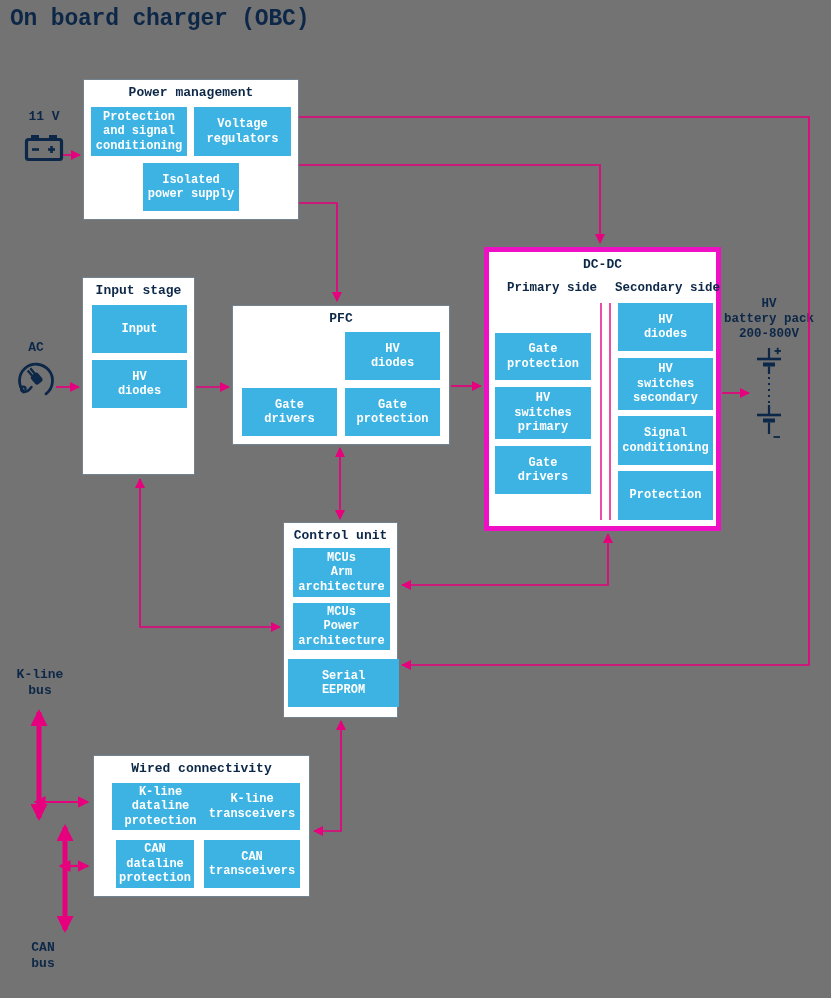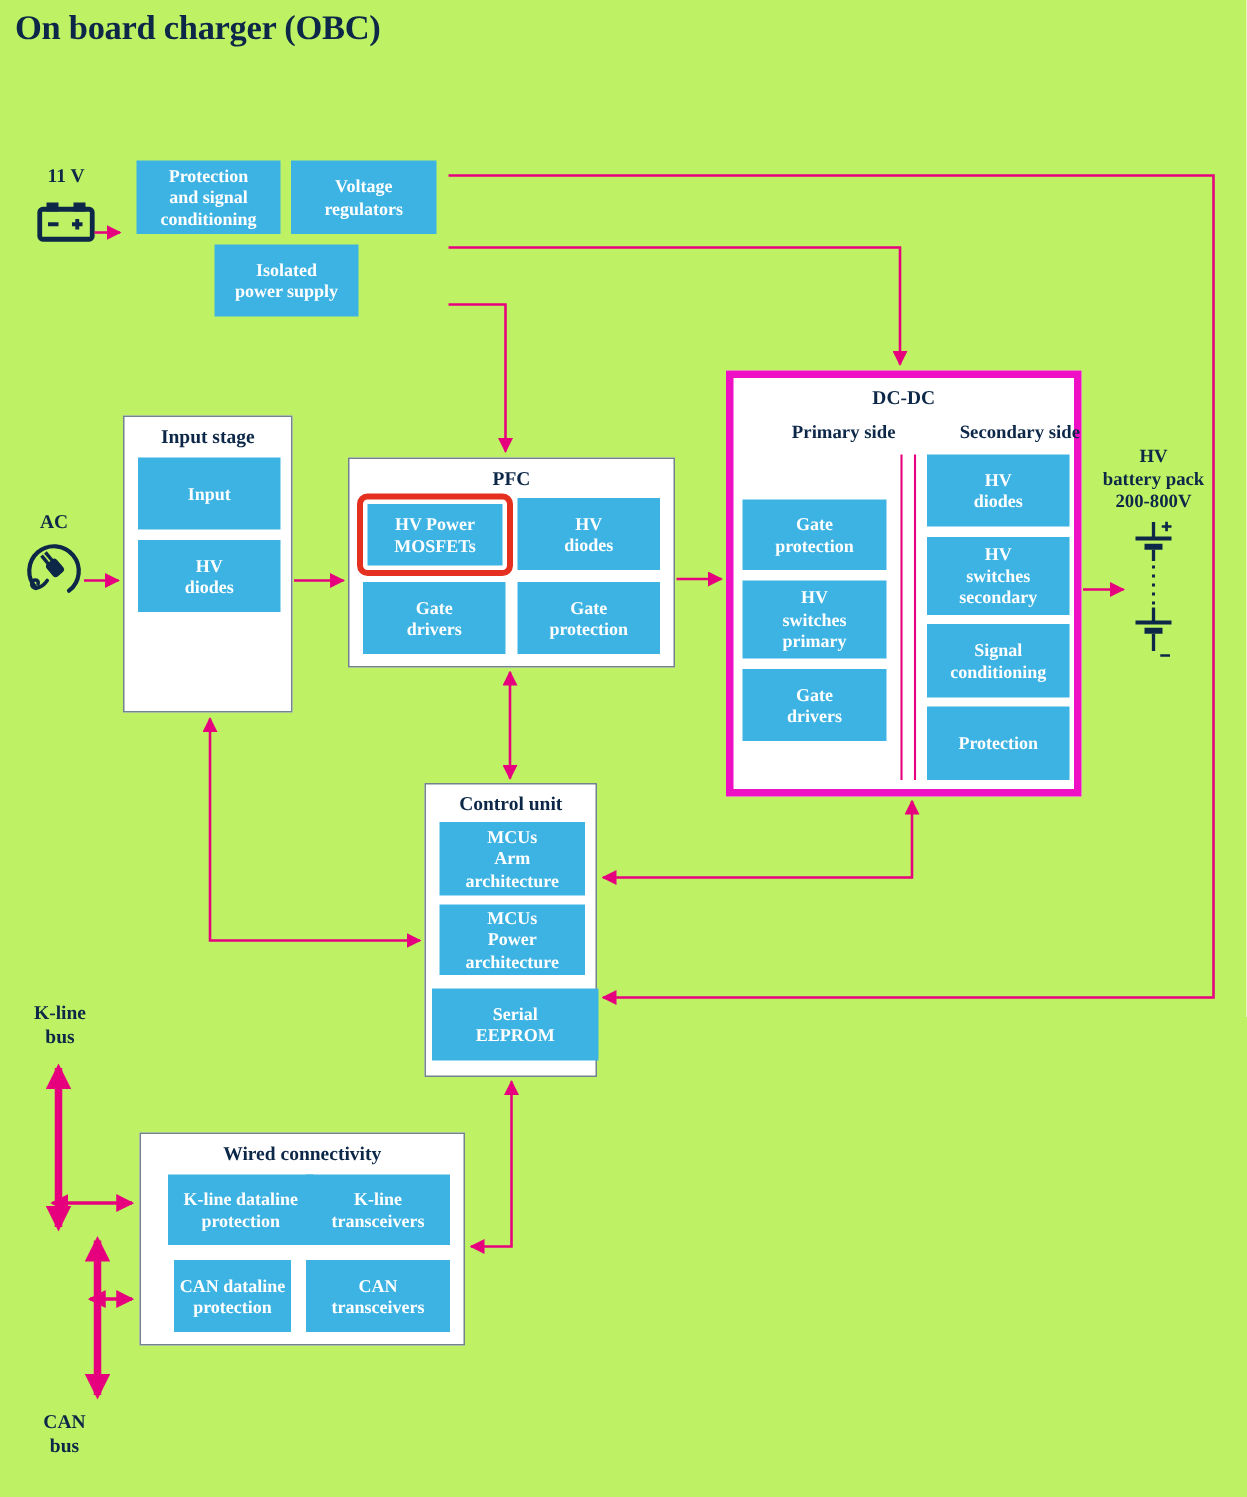--- a/index.html
+++ b/index.html
@@ -1,17 +1,17 @@
 <!DOCTYPE html>
 <html><head>
 <meta charset="utf-8">
 <style>
   html,body{margin:0;padding:0;background:#fff;}
-  .canvas{position:relative;width:831px;height:998px;background:#bef264;
-          font-family:Liberation Serif, serif;overflow:hidden;}
+  .canvas{position:relative;width:831px;height:998px;background:#737373;
+          font-family:Liberation Mono, monospace;overflow:hidden;}
   .page-title{position:absolute;left:10px;top:6px;font-size:23px;font-weight:bold;
           color:#0c2747;letter-spacing:-0.2px;}
   .group{position:absolute;background:#fff;border:1.5px solid #73828f;box-sizing:border-box;}
   .group-title{position:absolute;left:0;right:0;top:5px;text-align:center;font-weight:bold;
           font-size:13px;color:#0c2747;}
   .dcdc{border:5px solid #ef0fc5;}
   .chip{position:absolute;background:#3db3e3;color:#ffffff;font-weight:bold;font-size:12px;
           line-height:1.2;display:flex;align-items:center;justify-content:center;
           text-align:center;white-space:pre-line;box-sizing:border-box;}
   .highlight-red{position:absolute;border:4px solid #e5301f;border-radius:7px;
@@ -24,41 +24,40 @@
   .icon{position:absolute;}
   .arrows{position:absolute;left:0;top:0;pointer-events:none;}
 </style>
 </head>
 <body>
 
 <div class="canvas">
 
   <div class="page-title">On board charger (OBC)</div>
 
+  <div class="group" style="left:83px;top:79px;width:216px;height:141px;">
+    <div class="group-title">Power management</div>
+  </div>
   <div class="chip" style="left:91px;top:107px;width:96px;height:49px;">Protection
 and signal
 conditioning</div>
   <div class="chip" style="left:143px;top:163px;width:96px;height:48px;">Isolated
 power supply</div>
   <div class="chip" style="left:194px;top:107px;width:97px;height:49px;">Voltage
 regulators</div>
 
   <div class="group" style="left:82px;top:277px;width:113px;height:198px;">
     <div class="group-title">Input stage</div>
   </div>
   <div class="chip" style="left:92px;top:305px;width:95px;height:48px;">Input</div>
   <div class="chip" style="left:92px;top:360px;width:95px;height:48px;">HV
 diodes</div>
 
   <div class="group" style="left:232px;top:305px;width:218px;height:140px;">
     <div class="group-title">PFC</div>
-  </div>
-  <div class="highlight-red" style="left:238px;top:329px;width:104px;height:55px;">
-    <div class="chip">HV Power
-MOSFETs</div>
   </div>
   <div class="chip" style="left:345px;top:332px;width:95px;height:48px;">HV
 diodes</div>
   <div class="chip" style="left:242px;top:388px;width:95px;height:48px;">Gate
 drivers</div>
   <div class="chip" style="left:345px;top:388px;width:95px;height:48px;">Gate
 protection</div>
 
   <div class="group dcdc" style="left:484px;top:247px;width:237px;height:284px;">
     <div class="group-title">DC-DC</div>

